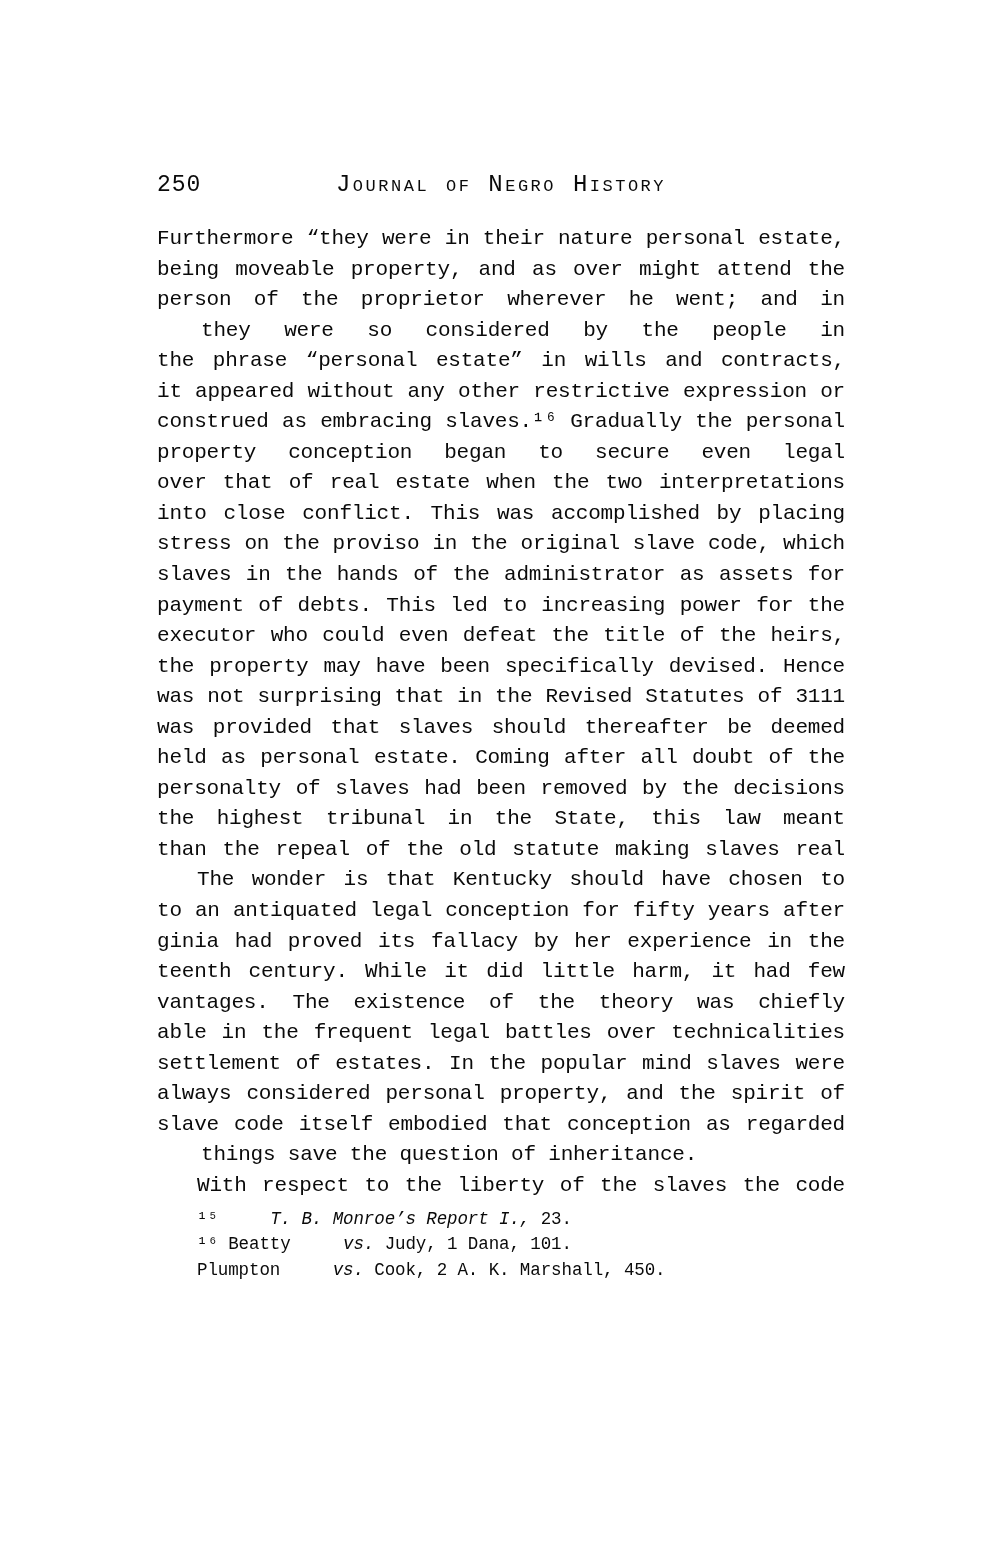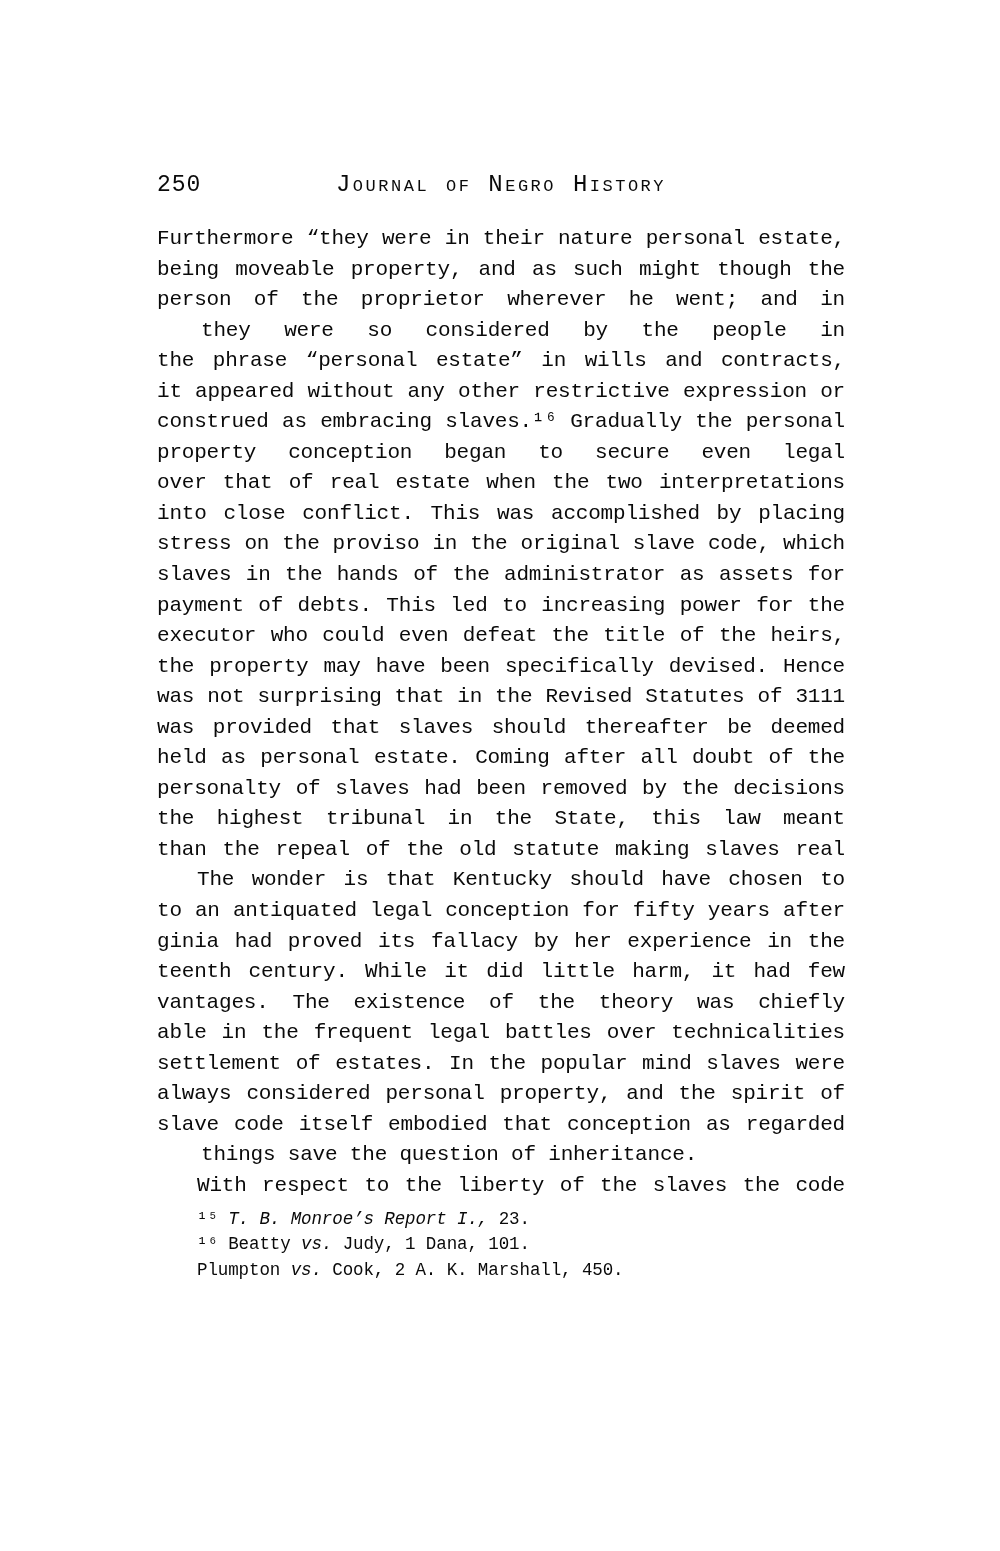--- a/index.html
+++ b/index.html
@@ -55,35 +55,35 @@
   .line.no-just { text-align-last: left; margin-left: 44px; }
   .footnotes {
     margin-top: 5px;
     margin-left: 40px;
   }
   .footnote {
     font-size: 17.5px;
     line-height: 25.5px;
     letter-spacing: -0.1px;
   }
-  .footnote .it { font-style: italic; }
+  .footnote .it { font-style: italic; margin-left: 42px; }
 </style>
 </head>
 <body>
 
 <div class="page">
   <div class="content">
     <div class="running-head">
       <span class="page-number">250</span>
       <div class="journal-title">Journal of Negro History</div>
     </div>
     <div class="body-text">
         <div class="paragraph">
           <div class="line">Furthermore “they were in their nature personal estate,</div>
-          <div class="line">being moveable property, and as such might though the</div>
+          <div class="line">being moveable property, and as over might attend the</div>
           <div class="line">person of the proprietor wherever he went; and in practice</div>
           <div class="line no-just">they were so considered by the people in general.”¹⁵</div>
         </div>
         <div class="paragraph">
           <div class="line">the phrase “personal estate” in wills and contracts, where</div>
           <div class="line">it appeared without any other restrictive expression or</div>
           <div class="line">construed as embracing slaves.¹⁶  Gradually the personal</div>
           <div class="line">property conception began to secure even legal precedence</div>
           <div class="line">over that of real estate when the two interpretations came</div>
           <div class="line">into close conflict.  This was accomplished by placing more</div>

